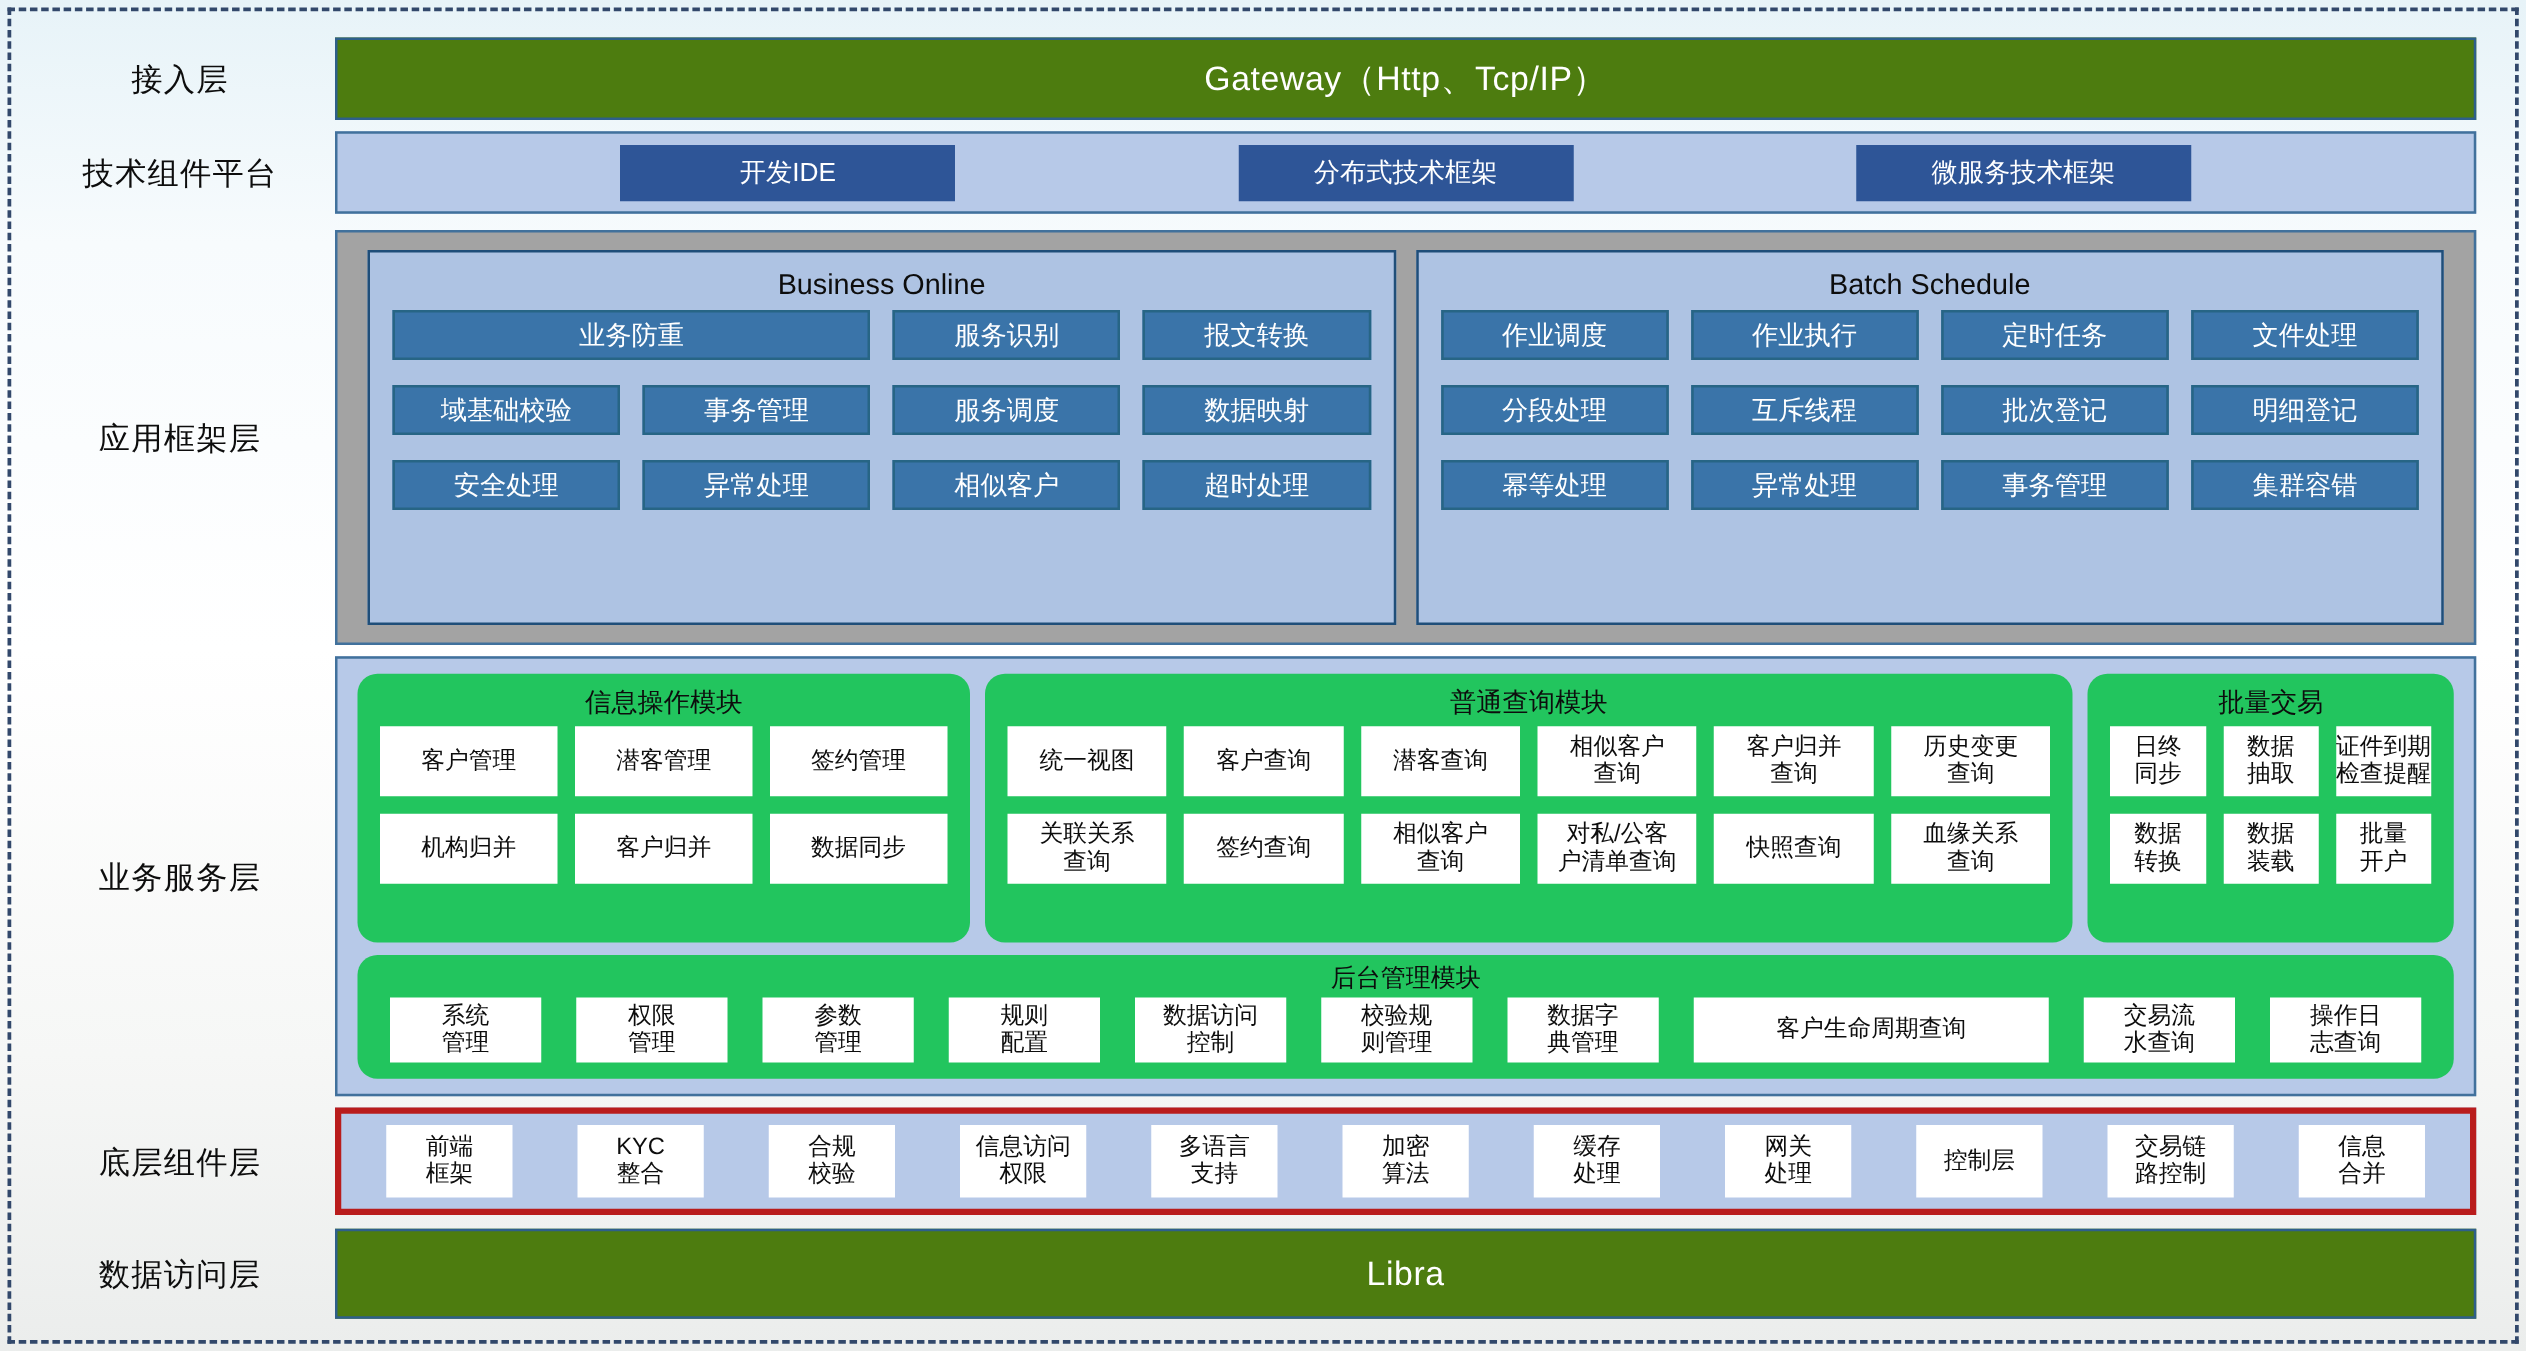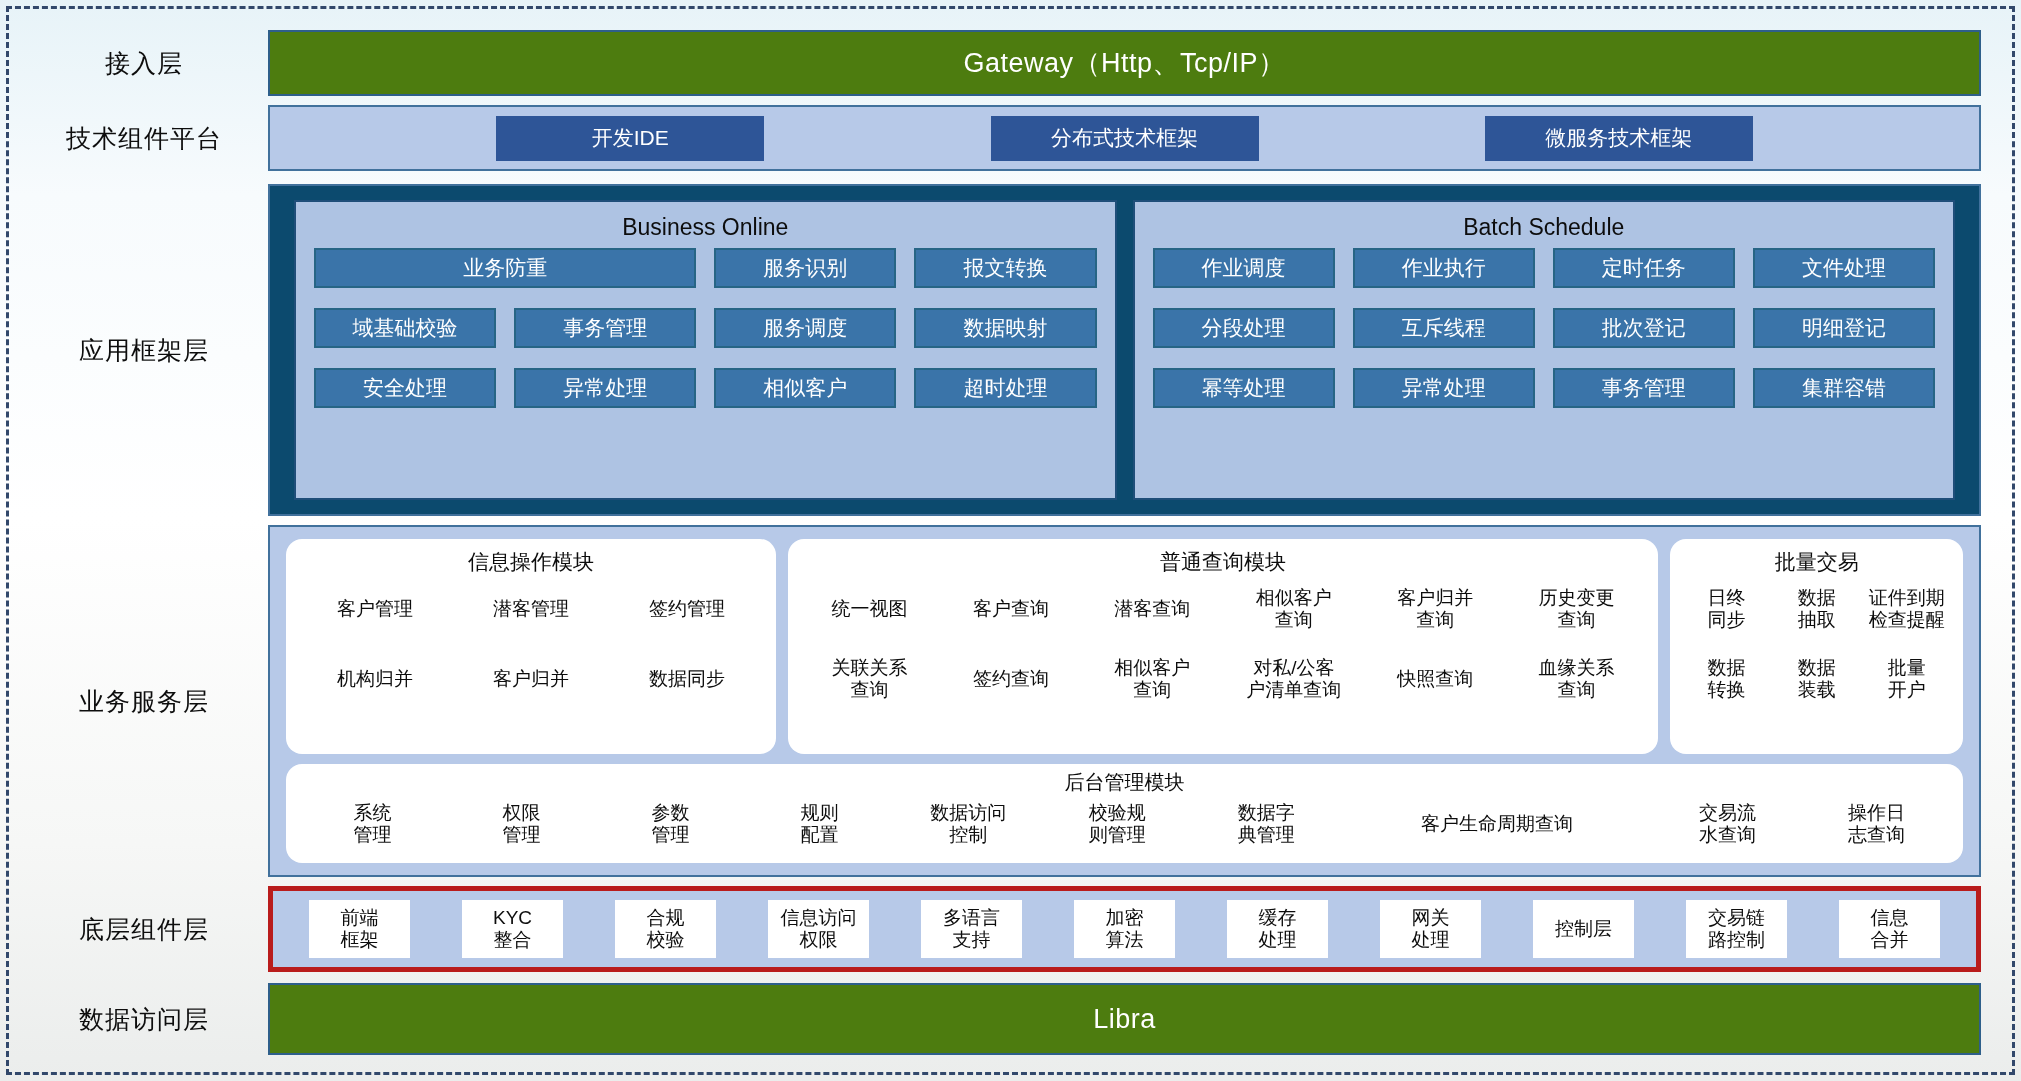--- a/index.html
+++ b/index.html
@@ -47,21 +47,21 @@
   .tech-btn {
     width: 268px; height: 45px;
     background: #2e5597;
     display: flex; align-items: center; justify-content: center;
     color: #ffffff; font-size: 21px;
   }
 
   
   .row-app { height: 332px; margin-bottom: 9px; }
   .app-container {
-    background: #0c4a6e; border: 2px solid #41719c;
+    background: #a3a3a3; border: 2px solid #41719c;
     display: flex; gap: 16px; padding: 14px 24px;
   }
   .app-box {
     flex: 1; background: #aec3e3; border: 2px solid #1f4e79;
     display: flex; flex-direction: column; padding: 4px 18px 14px;
   }
   .app-box-title {
     height: 42px; display: flex; align-items: center; justify-content: center;
     font-size: 23px; color: #0d0d0d;
   }
@@ -77,21 +77,21 @@
   .span2 { grid-column: span 2; }
 
   
   .row-service { height: 352px; margin-bottom: 9px; }
   .service-container {
     background: #b7c9e8; border: 2px solid #41719c;
     display: flex; flex-direction: column; gap: 10px; padding: 12px 16px;
   }
   .service-top { display: flex; gap: 12px; height: 218px; }
   .panel {
-    background: #ffffff; border-radius: 16px;
+    background: #22c55e; border-radius: 16px;
     display: flex; flex-direction: column; padding: 4px 18px 12px;
   }
   .panel-title {
     height: 38px; display: flex; align-items: center; justify-content: center;
     font-size: 21px; color: #0d0d0d;
   }
   .panel-info  { flex: 495 0 0; }
   .panel-query { flex: 910 0 0; }
   .panel-batch { flex: 280 0 0; }
   .panel-grid { display: grid; column-gap: 14px; row-gap: 14px; }

